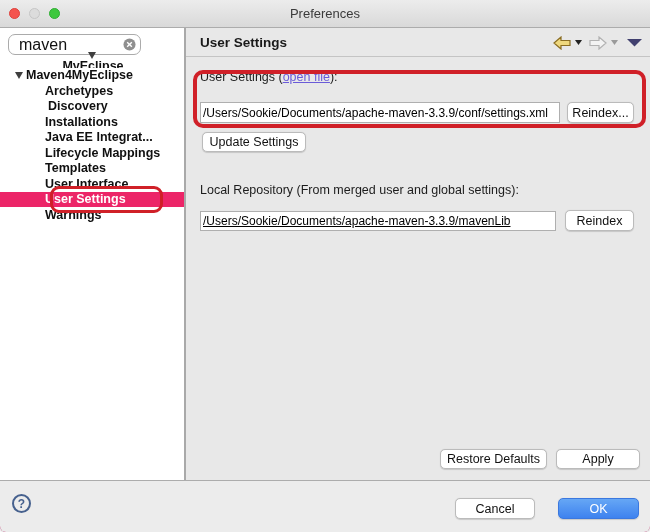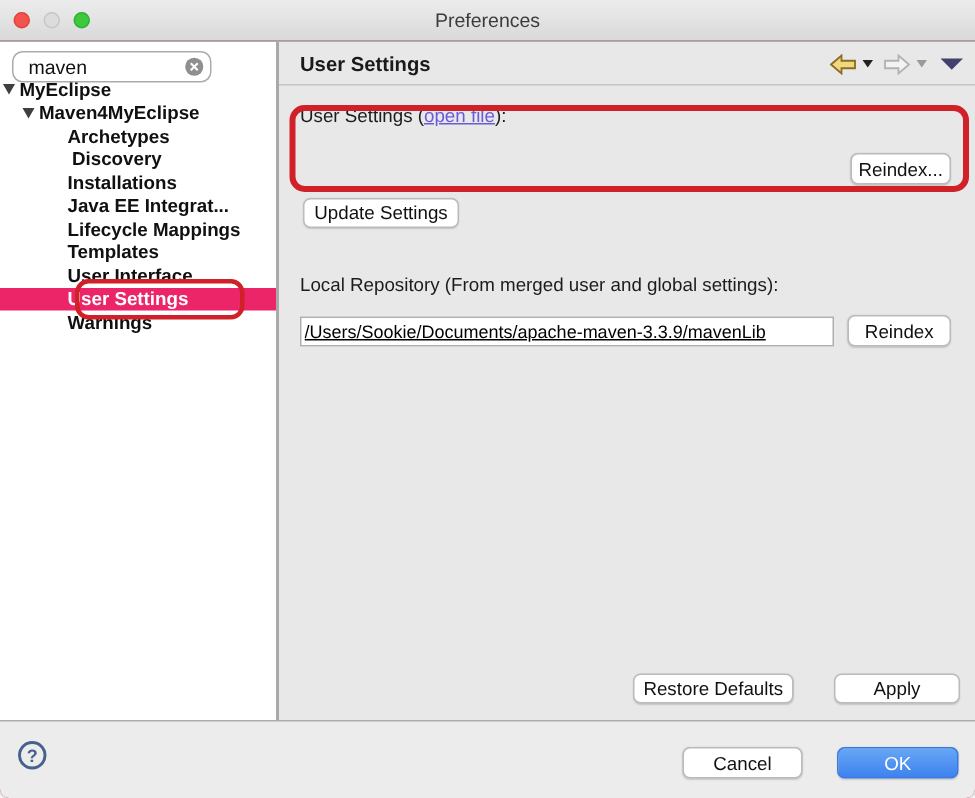--- a/index.html
+++ b/index.html
@@ -13,21 +13,21 @@
   .tl{position:absolute;top:8px;width:11px;height:11px;border-radius:50%;box-sizing:border-box;}
   .tl.close{left:9px;background:#F4544E;border:1px solid #DE423C;}
   .tl.min{left:29px;background:#DCDCDC;border:1px solid #C6C6C6;}
   .tl.zoom{left:49px;background:#3EC83E;border:1px solid #2FAE33;}
   
   .body{position:absolute;left:0;top:28px;width:650px;height:452px;}
   .sidebar{position:absolute;left:0;top:0;width:184px;height:452px;background:#fff;
            border-right:2px solid #A9A9A9;box-sizing:content-box;}
   .searchbox{position:absolute;left:8px;top:6px;width:133px;height:21px;}
   .searchbox input{width:100%;height:100%;box-sizing:border-box;border:1px solid #ABABAB;border-radius:7px;
-                   padding:0 18px 0 10px;font-size:13px;font-family:"Liberation Sans",sans-serif;color:#111;outline:none;background:#fff;}
+                   padding:0 18px 0 10px;font-size:16px;font-family:"Liberation Sans",sans-serif;color:#111;outline:none;background:#fff;}
   .search-clear{position:absolute;right:5px;top:4px;width:13px;height:13px;cursor:pointer;}
   .tree{position:absolute;left:0;top:24px;width:100%;}
   .tree-row{height:15.5px;display:flex;align-items:center;font-weight:bold;font-size:12.5px;color:#101010;
             white-space:nowrap;overflow:hidden;cursor:default;}
   .tree-row.selected{background:var(--selection-pink,#EC2568);color:#fff;}
   .disclosure{width:0;height:0;border-left:4.5px solid transparent;border-right:4.5px solid transparent;
               border-top:7px solid #3F3F3F;margin-right:3px;flex:0 0 auto;}
   
   .main{position:absolute;left:186px;top:0;width:464px;height:452px;background:#E8E8E8;}
   .main-header{position:absolute;left:0;top:0;width:100%;height:29px;border-bottom:1px solid #C4C4C4;box-sizing:border-box;}
@@ -69,21 +69,21 @@
 
     <aside class="sidebar">
       <div class="searchbox">
         <input type="text" value="maven" style="">
         <svg class="search-clear" viewBox="0 0 14 14">
           <circle cx="7" cy="7" r="6.5" fill="#8F8F8F"></circle>
           <path d="M4.5 4.5 L9.5 9.5 M9.5 4.5 L4.5 9.5" stroke="#fff" stroke-width="1.5"></path>
         </svg>
       </div>
       <div class="tree">
-          <div class="tree-row" style="padding-left: 2px;">
+          <div class="tree-row" style="padding-left: 2px; flex-direction: column;">
             <span class="disclosure"></span>
             <span class="tree-label">MyEclipse</span>
           </div>
           <div class="tree-row" style="padding-left: 15px;">
             <span class="disclosure"></span>
             <span class="tree-label">Maven4MyEclipse</span>
           </div>
           <div class="tree-row" style="padding-left: 45px;">
             <span class="tree-label">Archetypes</span>
           </div>
@@ -142,28 +142,29 @@
             <svg width="15" height="9" viewBox="0 0 15 9">
                 <path d="M0 1 H15 L7.5 8.5 Z" fill="#41406F"></path>
               </svg>
           </span>
         </div>
       </div>
 
       <div class="section-label" style="left:14px;top:42px;">
         <span>User Settings (</span><span class="link">open file</span><span>):</span>
       </div>
+      <input class="pathfield" style="left: 14px; top: 74px; width: 360px; height: 21px;" value="/Users/Sookie/Documents/apache-maven-3.3.9/conf/settings.xml">
       <button class="btn" style="left:381px;top:74px;width:67px;height:21px;">Reindex...</button>
       <button class="btn" style="left:16px;top:104px;width:104px;height:20px;">Update Settings</button>
 
       <div class="section-label" style="left:14px;top:155px;">Local Repository (From merged user and global settings):</div>
       <input class="pathfield" style="left: 14px; top: 183px; width: 356px; height: 20px; text-decoration: underline;" value="/Users/Sookie/Documents/apache-maven-3.3.9/mavenLib">
       <button class="btn" style="left:379px;top:182px;width:69px;height:21px;">Reindex</button>
 
-      <button class="btn" style="left:236px;top:421px;width:107px;height:20px;">Restore Defaults</button>
+      <button class="btn" style="left:254px;top:421px;width:107px;height:20px;">Restore Defaults</button>
       <button class="btn" style="left:370px;top:421px;width:84px;height:20px;">Apply</button>
     </div>
   </div>
 
   <div class="footer">
     <div class="help">?</div>
     <button class="btn" style="left:455px;top:17px;width:80px;height:21px;">Cancel</button>
     <button class="btn primary" style="left:558px;top:17px;width:81px;height:21px;">OK</button>
   </div>
 

